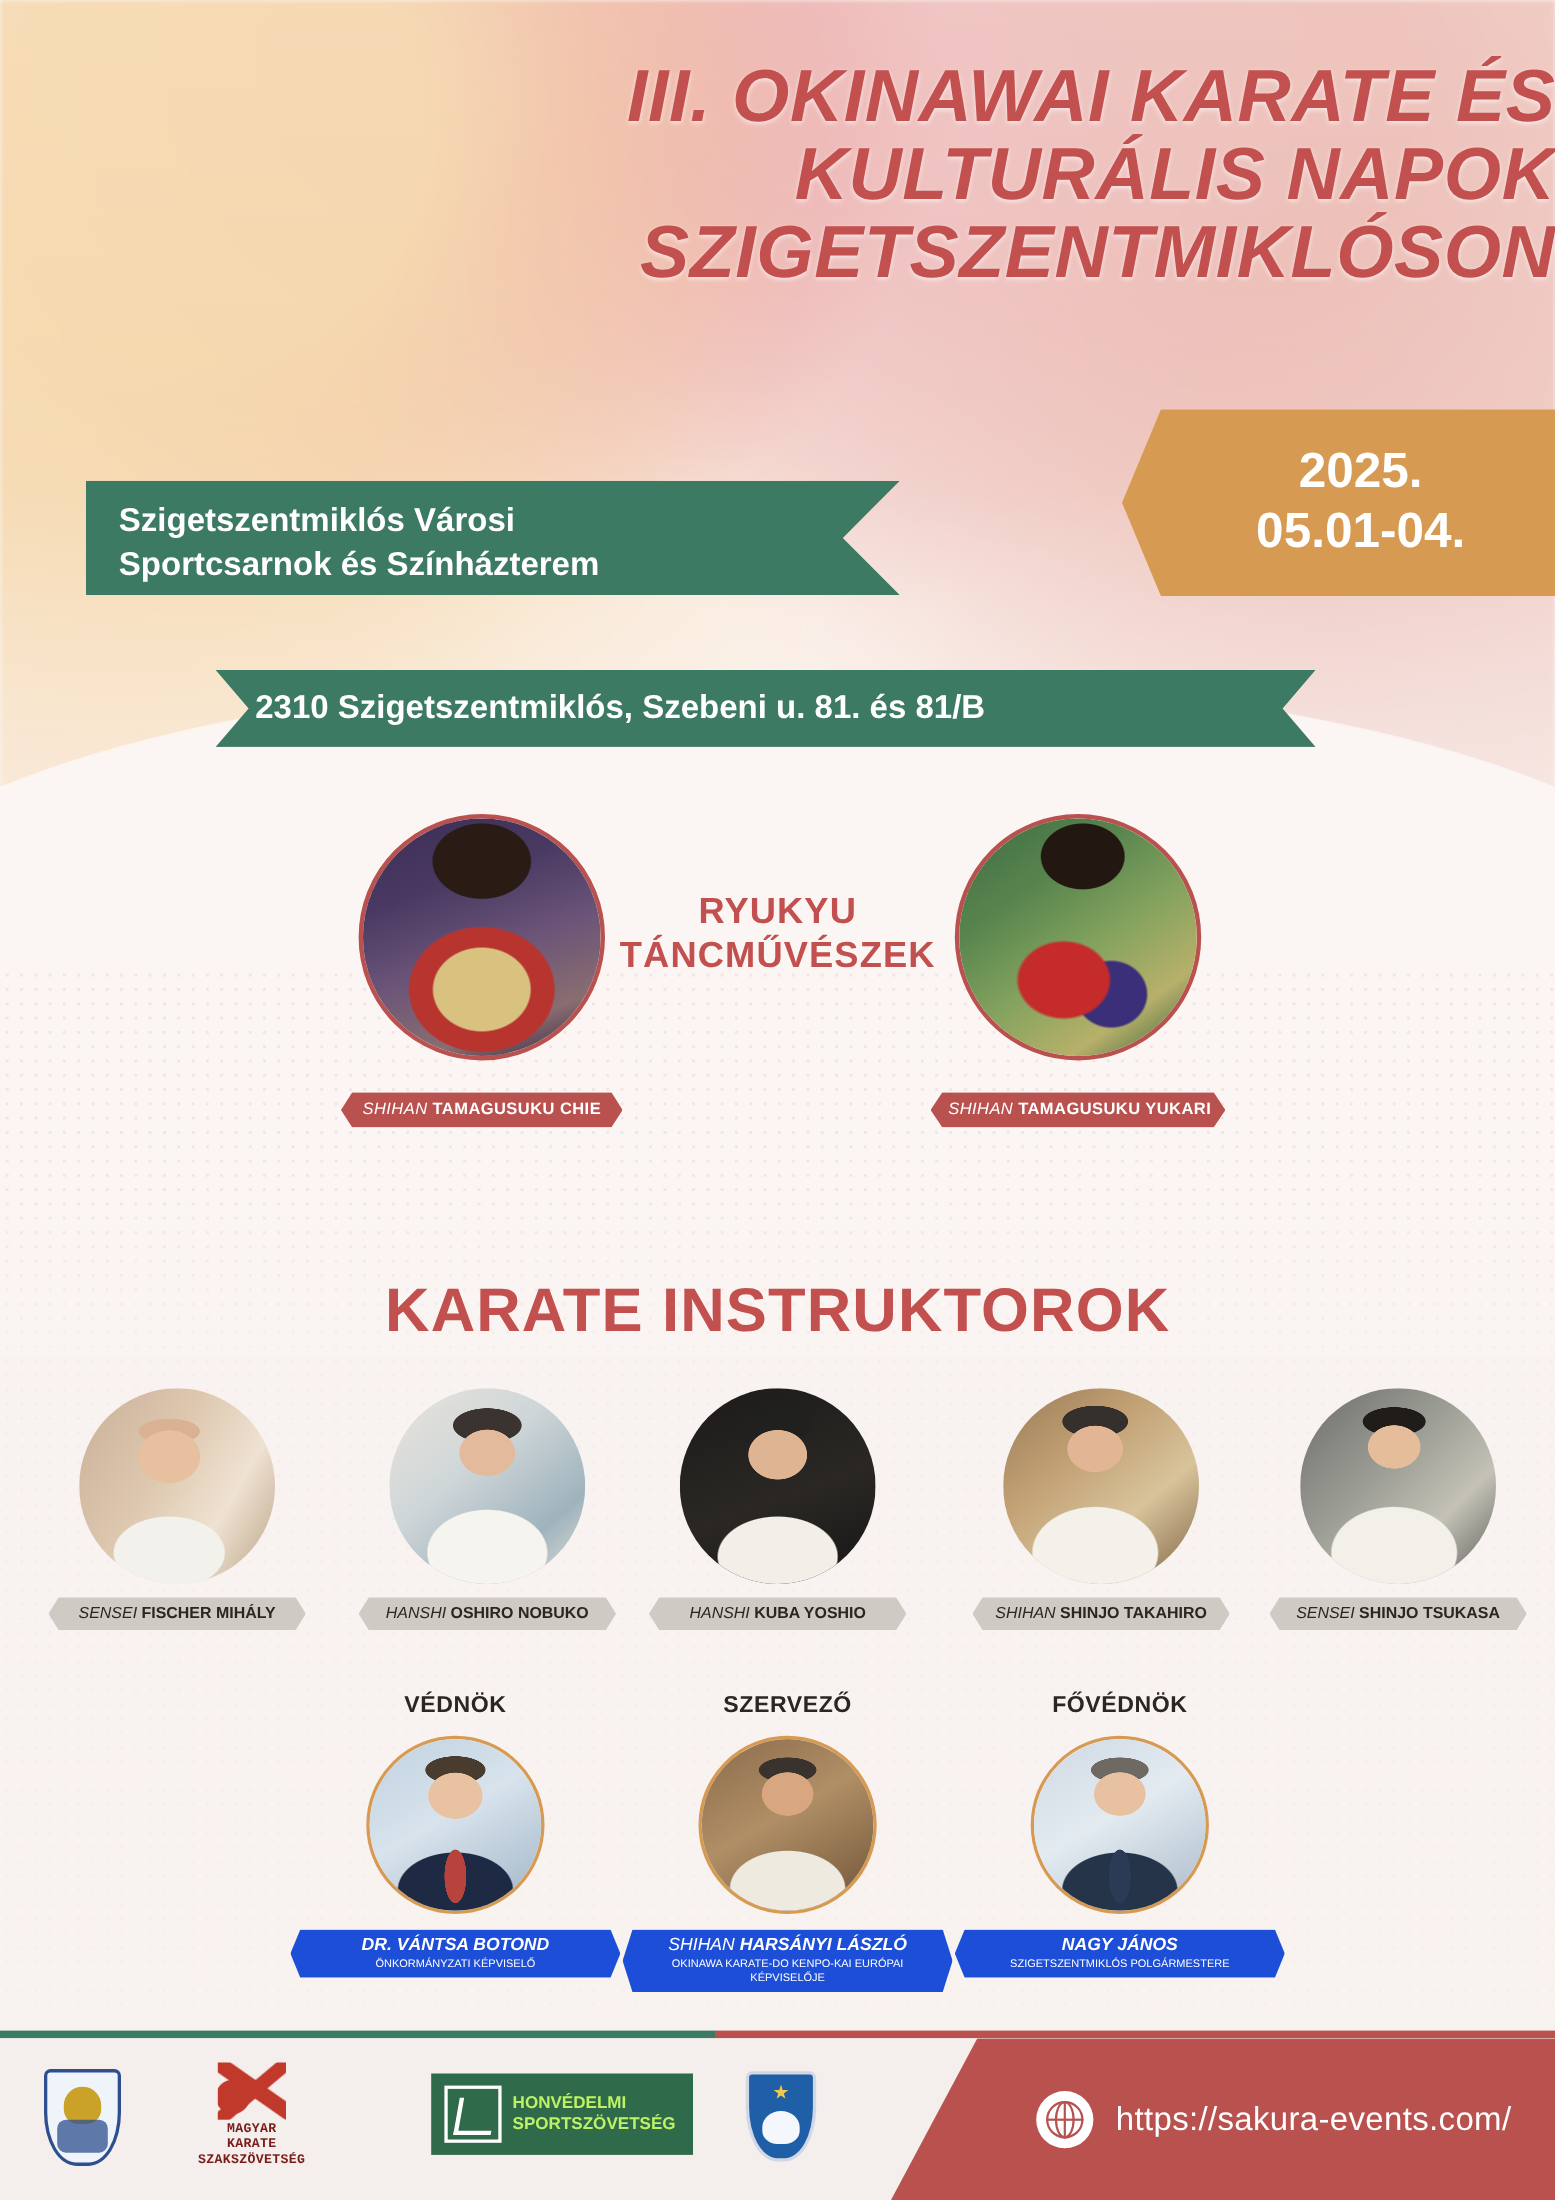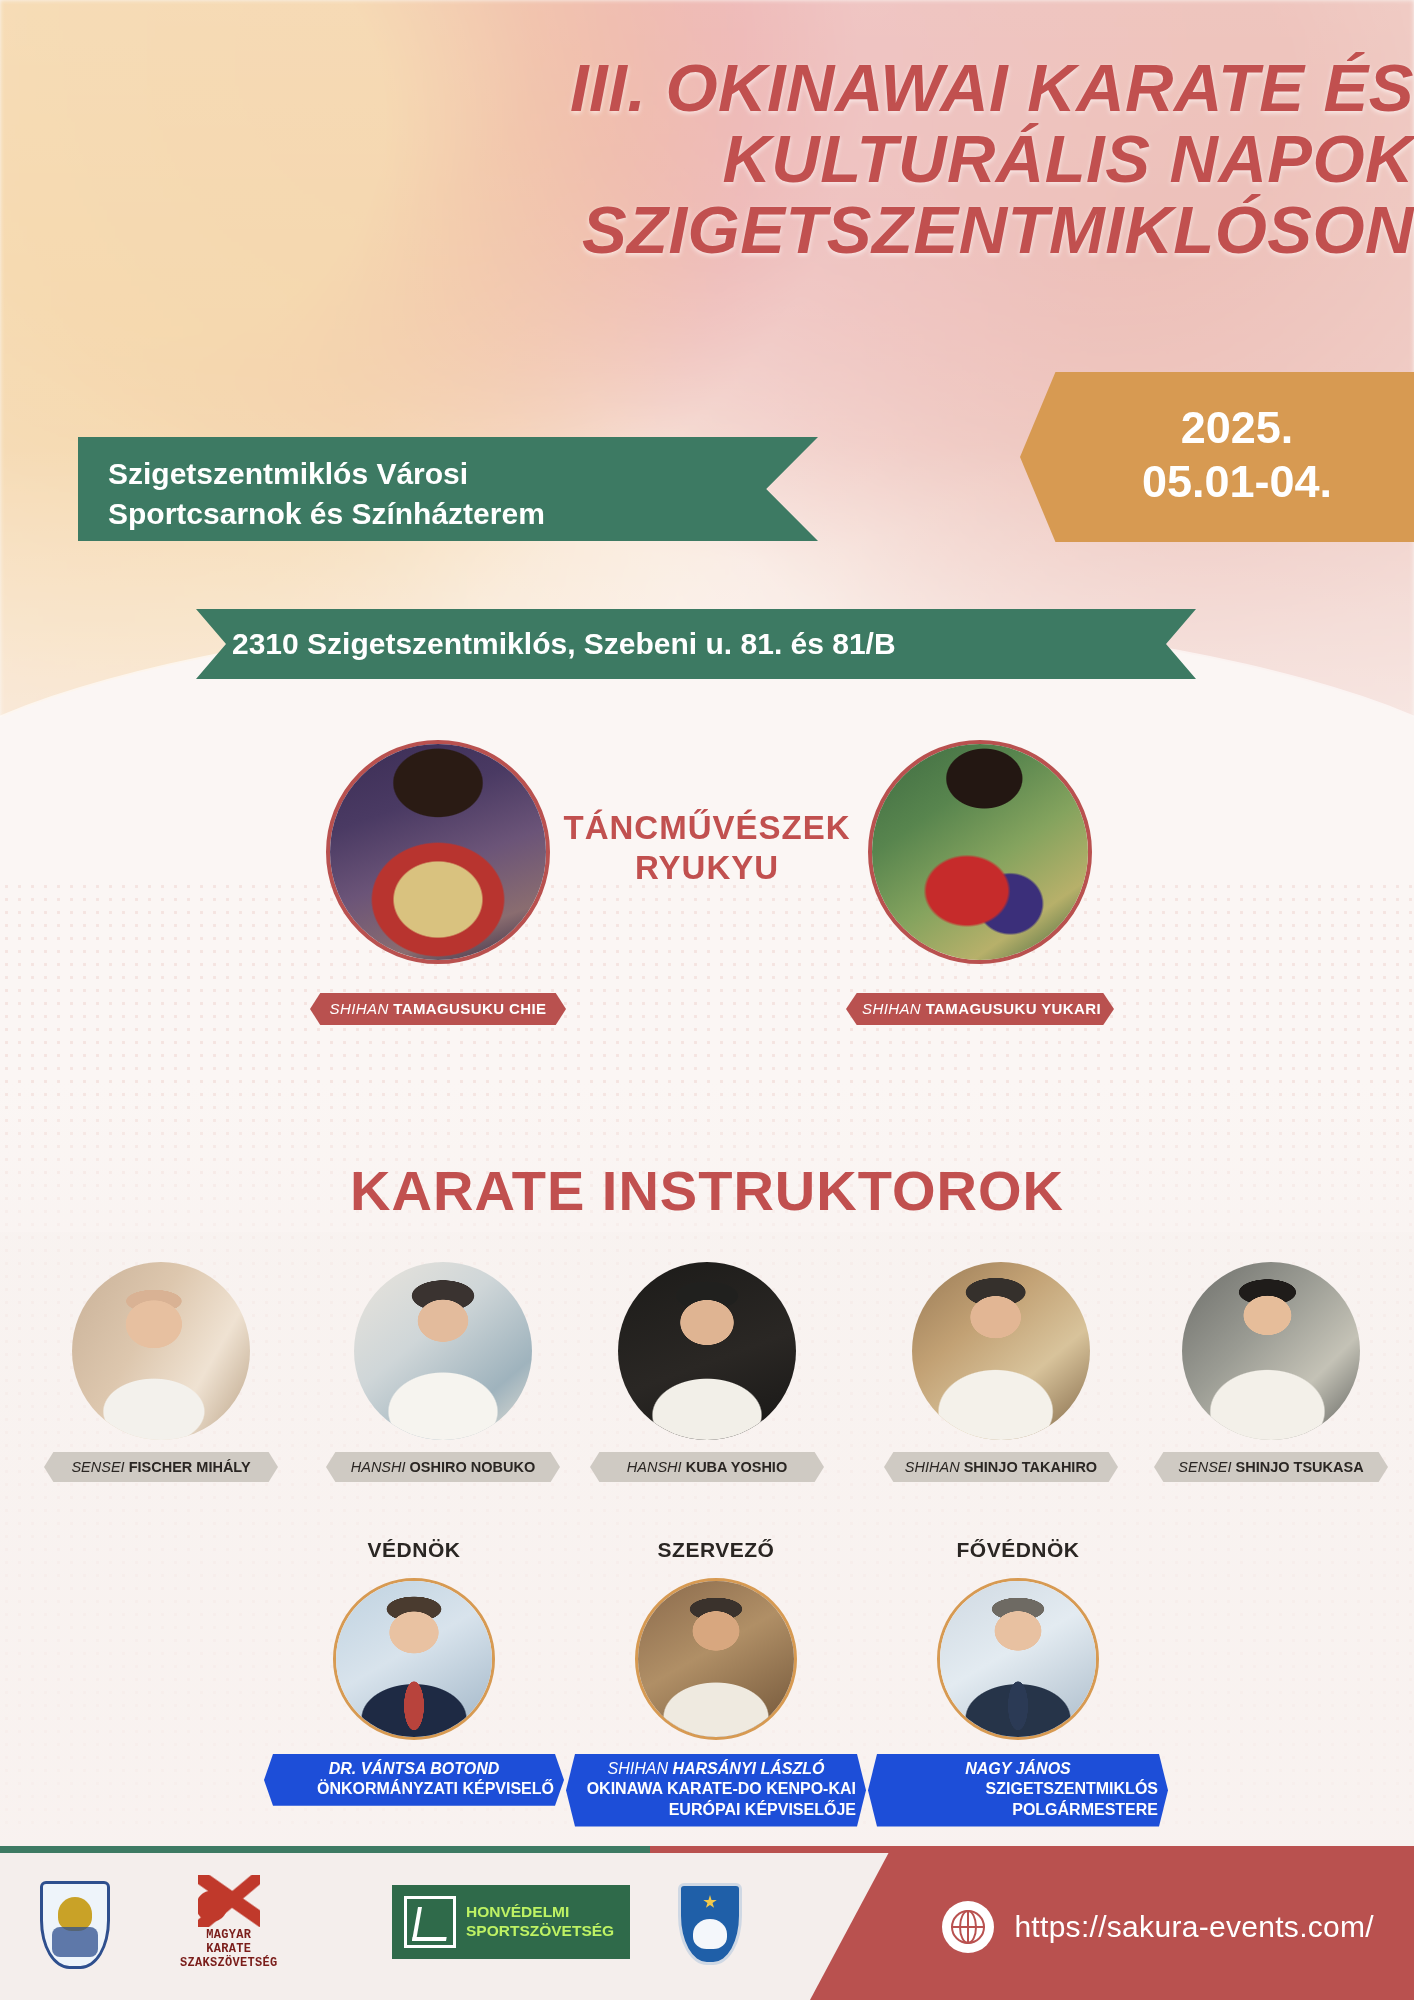--- a/index.html
+++ b/index.html
@@ -303,21 +303,21 @@
     margin: 14px auto 16px;
     width: 300px;
     min-height: 42px;
     background: #1d4ed8;
     color: #fff;
     padding: 5px 10px 6px;
     clip-path: polygon(3% 0, 97% 0, 100% 50%, 97% 100%, 3% 100%, 0 50%);
   }
   .patron-tag .l1 { font-size: 16px; font-weight: 800; font-style: italic; line-height: 1.25; }
   .patron-tag .l1 .pre { font-weight: 400; font-style: italic; }
-  .patron-tag .l2 { font-size: 16px; font-weight: 700; line-height: 1.3; text-align: right; }
+  .patron-tag .l2 { font-size: 10px; font-weight: 400; line-height: 1.3; }
 
   .ph-vantsa {
     background:
       radial-gradient(ellipse 20% 17% at 50% 33%, #e9c2a2 0 78%, rgba(0,0,0,0) 80%),
       radial-gradient(ellipse 24% 11% at 50% 18%, #4a3b2f 0 72%, rgba(0,0,0,0) 74%),
       radial-gradient(ellipse 9% 22% at 50% 80%, #b8433c 0 70%, rgba(0,0,0,0) 72%),
       radial-gradient(ellipse 46% 30% at 50% 88%, #1e2a44 0 72%, rgba(0,0,0,0) 74%),
       linear-gradient(150deg, #bfd2e0 0%, #d8e3ec 45%, #9fb4c6 100%);
   }
   .ph-harsanyi {
@@ -496,22 +496,22 @@
   </div>
 
   <div class="date">
     <span>2025.</span>
     <span>05.01-04.</span>
   </div>
 
   <div class="address">2310 Szigetszentmiklós, Szebeni u. 81. és 81/B</div>
 
   <div class="ryukyu-label">
+    <span>RYUKYU</span>
     <span>TÁNCMŰVÉSZEK</span>
-    <span>RYUKYU</span>
   </div>
 
   <div class="dancer left">
     <div class="ph ph-chie"></div>
   </div>
   <div class="dancer right">
     <div class="ph ph-yukari"></div>
   </div>
 
   <div class="name-tag tag-chie">

